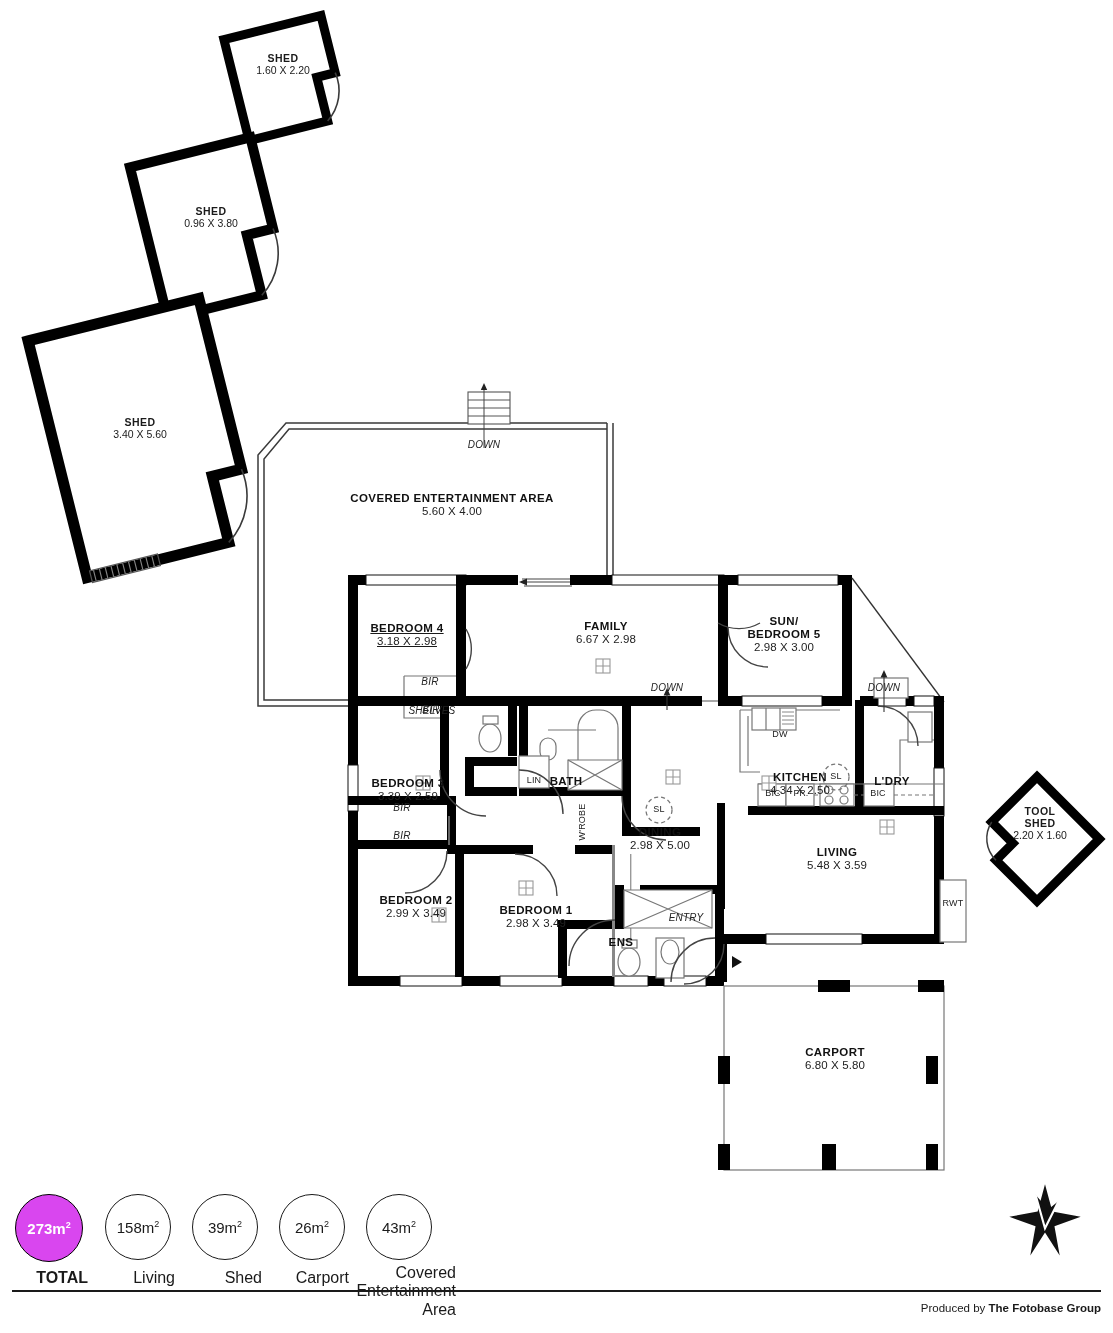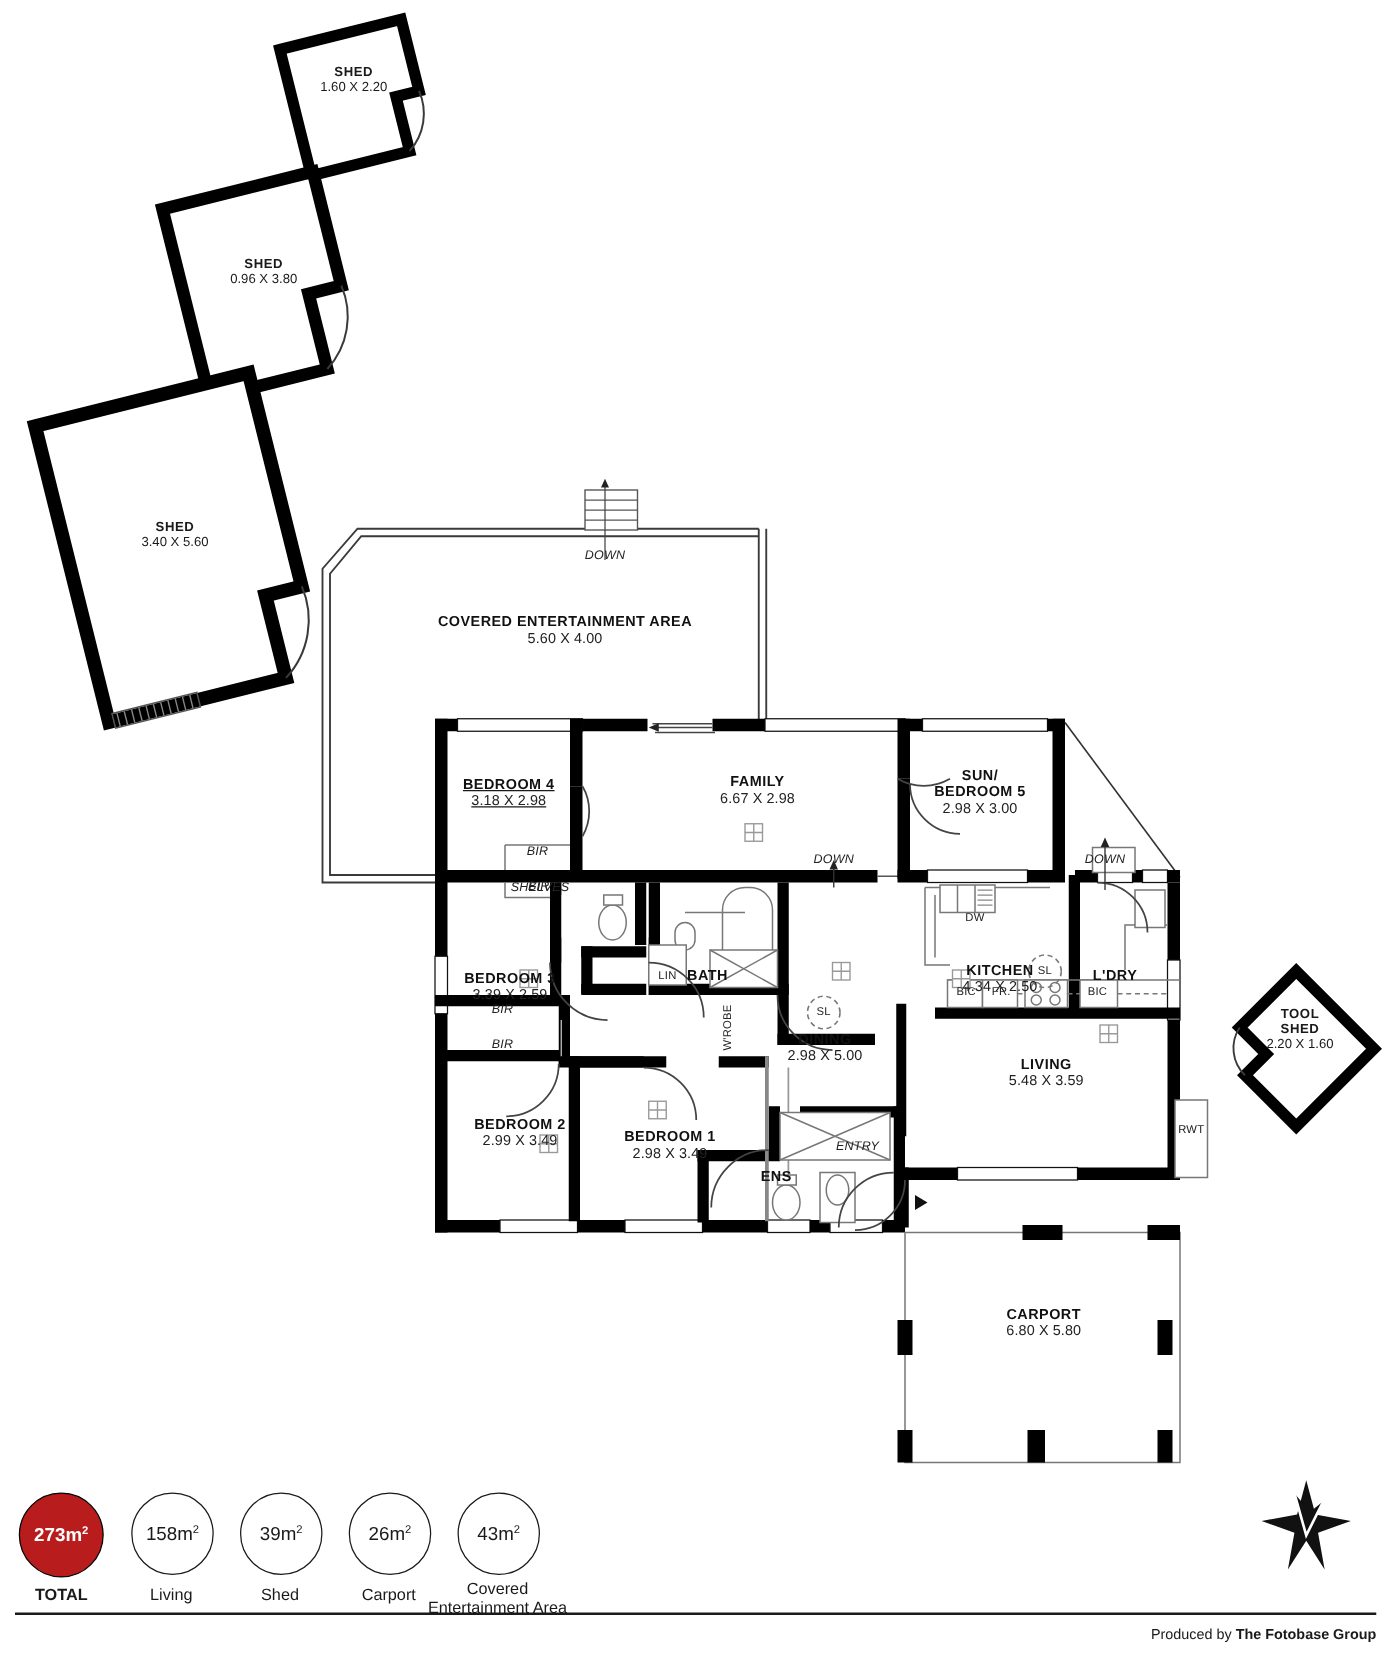--- a/index.html
+++ b/index.html
@@ -13,24 +13,24 @@
   .small{font-size:10px;color:#222;letter-spacing:.2px;font-style:italic;}
   .tiny{font-size:9px;color:#222;letter-spacing:.2px;}
   .sname{font-weight:bold;font-size:10.5px;letter-spacing:.5px;}
   .sdim{font-size:10.5px;}
 
   
   #legend{position:absolute;left:0;top:1186px;width:1113px;height:100px;}
   .circ{position:absolute;border:1.6px solid #1a1a1a;border-radius:50%;
         display:flex;align-items:center;justify-content:center;}
   .circ span{font-size:15px;color:#1a1a1a;}
-  .circ.total{background:#b91c1c;border-color:#000;}
+  .circ.total{background:#d946ef;border-color:#000;}
   .circ.total span{color:#fff;font-weight:bold;font-size:15px;}
   .circ sup{font-size:9px;vertical-align:super;}
-  .clab{position:absolute;text-align:center;font-size:13px;color:#1a1a1a;line-height:1.15;}
+  .clab{position:absolute;text-align:right;font-size:16px;color:#1a1a1a;line-height:1.15;}
   .clab.b{font-weight:bold;}
   #rule{position:absolute;left:12px;top:1290px;width:1089px;height:1.6px;background:#1a1a1a;}
   #disclaimer{position:absolute;left:12px;top:1296px;width:600px;font-size:11.5px;
               line-height:1.35;color:#1a1a1a;}
   #produced{position:absolute;right:12px;top:1302px;font-size:11.5px;color:#1a1a1a;}
   #produced b{font-weight:bold;}
 </style>
 </head>
 <body>
 

